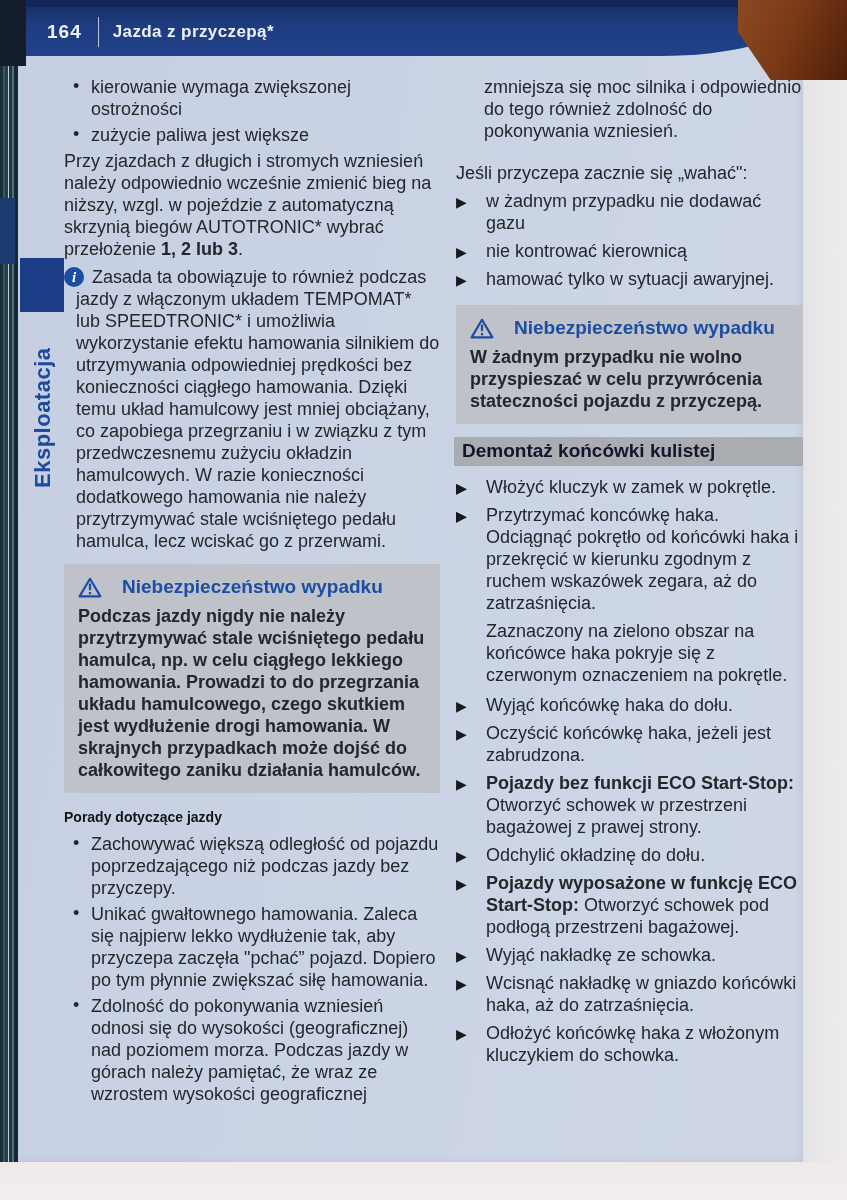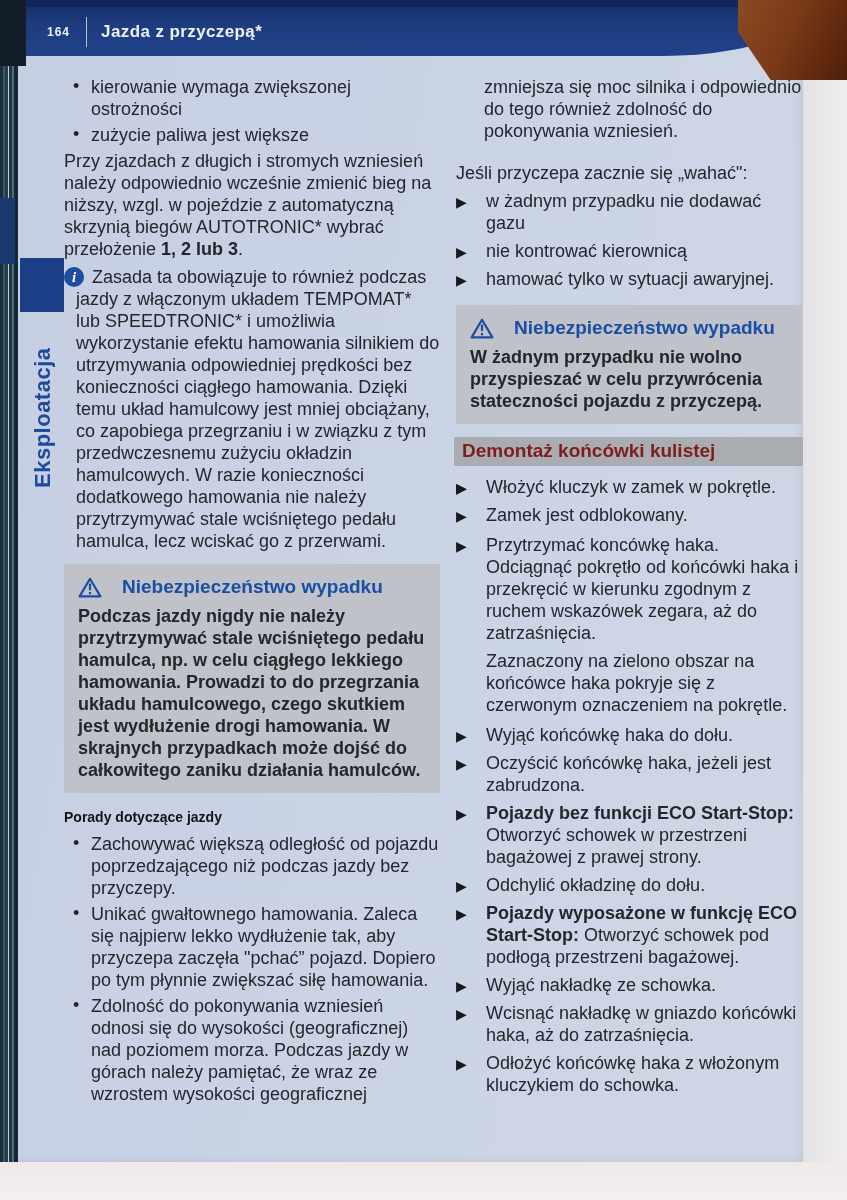--- a/index.html
+++ b/index.html
@@ -23,21 +23,21 @@
   .page-edge{position:absolute;left:0;top:0;width:18px;height:100%;
              background:repeating-linear-gradient(90deg,#16313c 0 3px,#3a555e 3px 5px,#22404b 5px 8px,#c4ccd8 8px 9px,#1d3843 9px 12px,#52707a 12px 14px,#122a34 14px 18px);}
   .edge-tab{position:absolute;left:0;top:198px;width:15px;height:66px;background:#1b3a70;}
 
   
   .band-top{position:absolute;left:0;top:0;width:800px;height:13px;background:#13265a;}
   .header-band{position:absolute;left:13px;top:7px;width:779px;height:49px;
                background:linear-gradient(180deg,#17316b 0%,#1e3c80 40%,#21428a 100%);
                border-bottom-right-radius:150px 42px;border-top-right-radius:40px 14px;
                display:flex;align-items:center;color:#eef1f8;}
-  .page-num{font-weight:bold;font-size:12px;margin-left:34px;letter-spacing:1px;}
+  .page-num{font-weight:bold;font-size:19px;margin-left:34px;letter-spacing:1px;}
   .band-divider{width:1px;height:30px;background:rgba(235,240,250,.75);margin:0 14px 0 16px;}
   .band-title{font-weight:bold;font-size:17px;letter-spacing:.4px;}
 
   
   .side-tab{position:absolute;left:20px;top:258px;width:44px;height:54px;background:#1c3e86;}
   .side-label{position:absolute;left:30px;top:318px;height:170px;
               writing-mode:vertical-rl;transform:rotate(180deg);
               font-weight:bold;font-size:22px;color:#1b4a9e;letter-spacing:.5px;}
 
   
@@ -70,21 +70,21 @@
 
   
   .warnbox{background:#bfc2c9;padding:12px 14px 12px 14px;margin:0 0 13px 0;}
   .warn-head{display:flex;align-items:center;gap:20px;margin-bottom:7px;}
   .warn-title{color:#1a4da3;font-weight:bold;font-size:19px;}
   .warn-body{margin:0;font-weight:bold;}
   .tri{flex:0 0 auto;}
 
   
   .section-bar{background:#a9acb1;margin:1px 0 10px -2px;padding:3px 8px 4px 8px;
-               font-weight:bold;font-size:19px;color:#7f1d1d;}
+               font-weight:bold;font-size:19px;color:#0f172a;}
   .tips-head{margin:10px 0 5px 0;font-size:14px;font-weight:bold;color:#121317;}
 </style>
 </head>
 <body>
 
 <div class="shot">
 
   <div class="surface-right"></div>
   <div class="surface-bottom"></div>
   <div class="surface-topleft"></div>
@@ -196,23 +196,20 @@
         <li>
           <span class="arr">▶</span>
         </li>
         <li>
           <span class="arr">▶</span>
           <span>Włożyć kluczyk w zamek w pokrętle.</span>
         </li>
         <li>
           <span class="arr">▶</span>
         </li>
-        <li class="result">
-          <span>Zamek jest odblokowany.</span>
-        </li>
         <li>
           <span class="arr">▶</span>
           <span>Przytrzymać koncówkę haka. Odciągnąć pokrętło od końcówki haka i przekręcić w kierunku zgodnym z ruchem wskazówek zegara, aż do zatrzaśnięcia.</span>
         </li>
         <li class="result">
           <span>Zaznaczony na zielono obszar na końcówce haka pokryje się z czerwonym oznaczeniem na pokrętle.</span>
         </li>
         <li>
           <span class="arr">▶</span>
           <span>Wyjąć końcówkę haka do dołu.</span>

